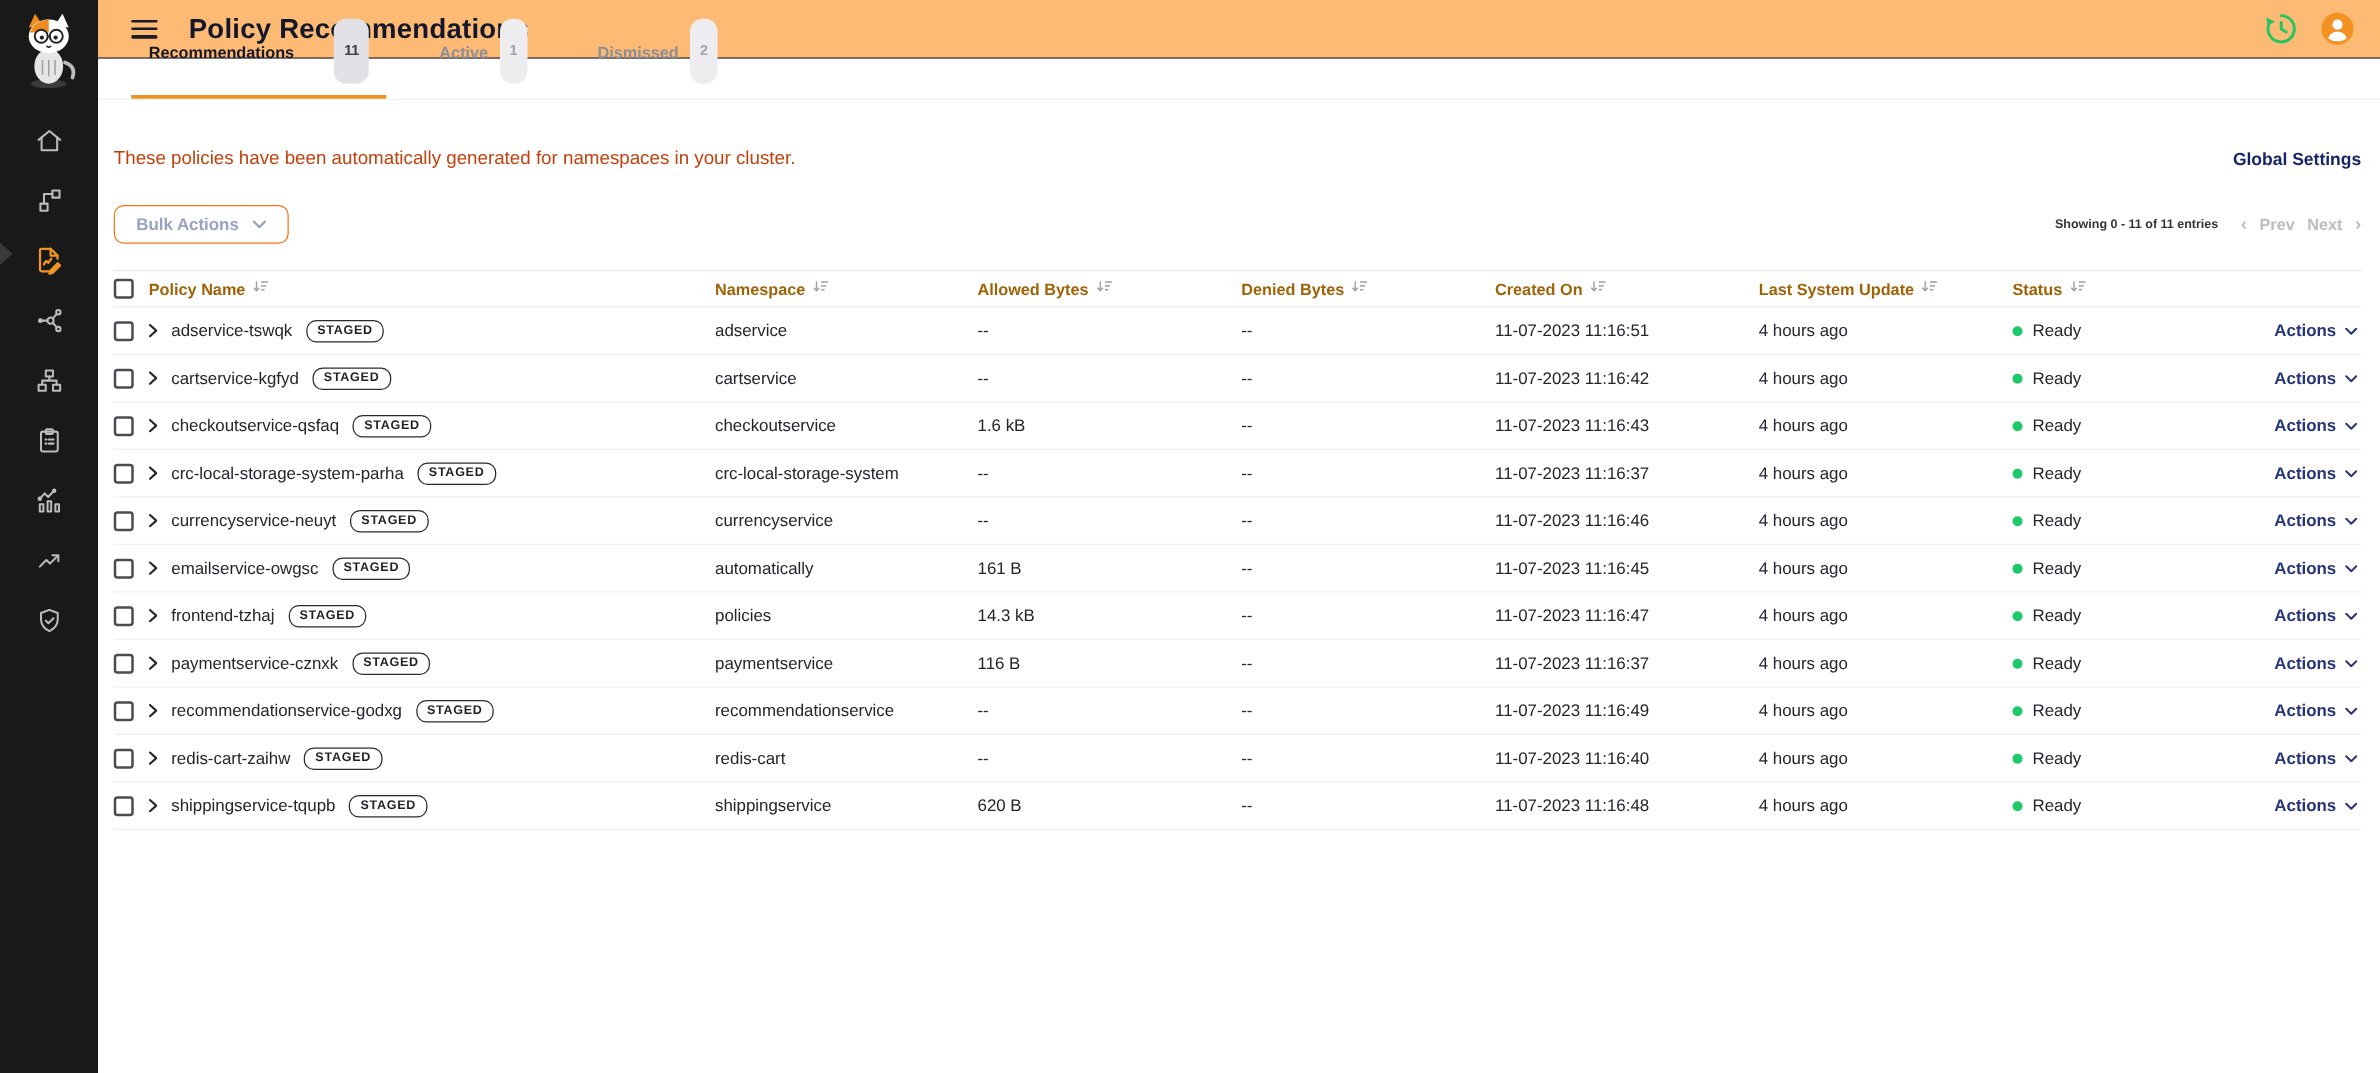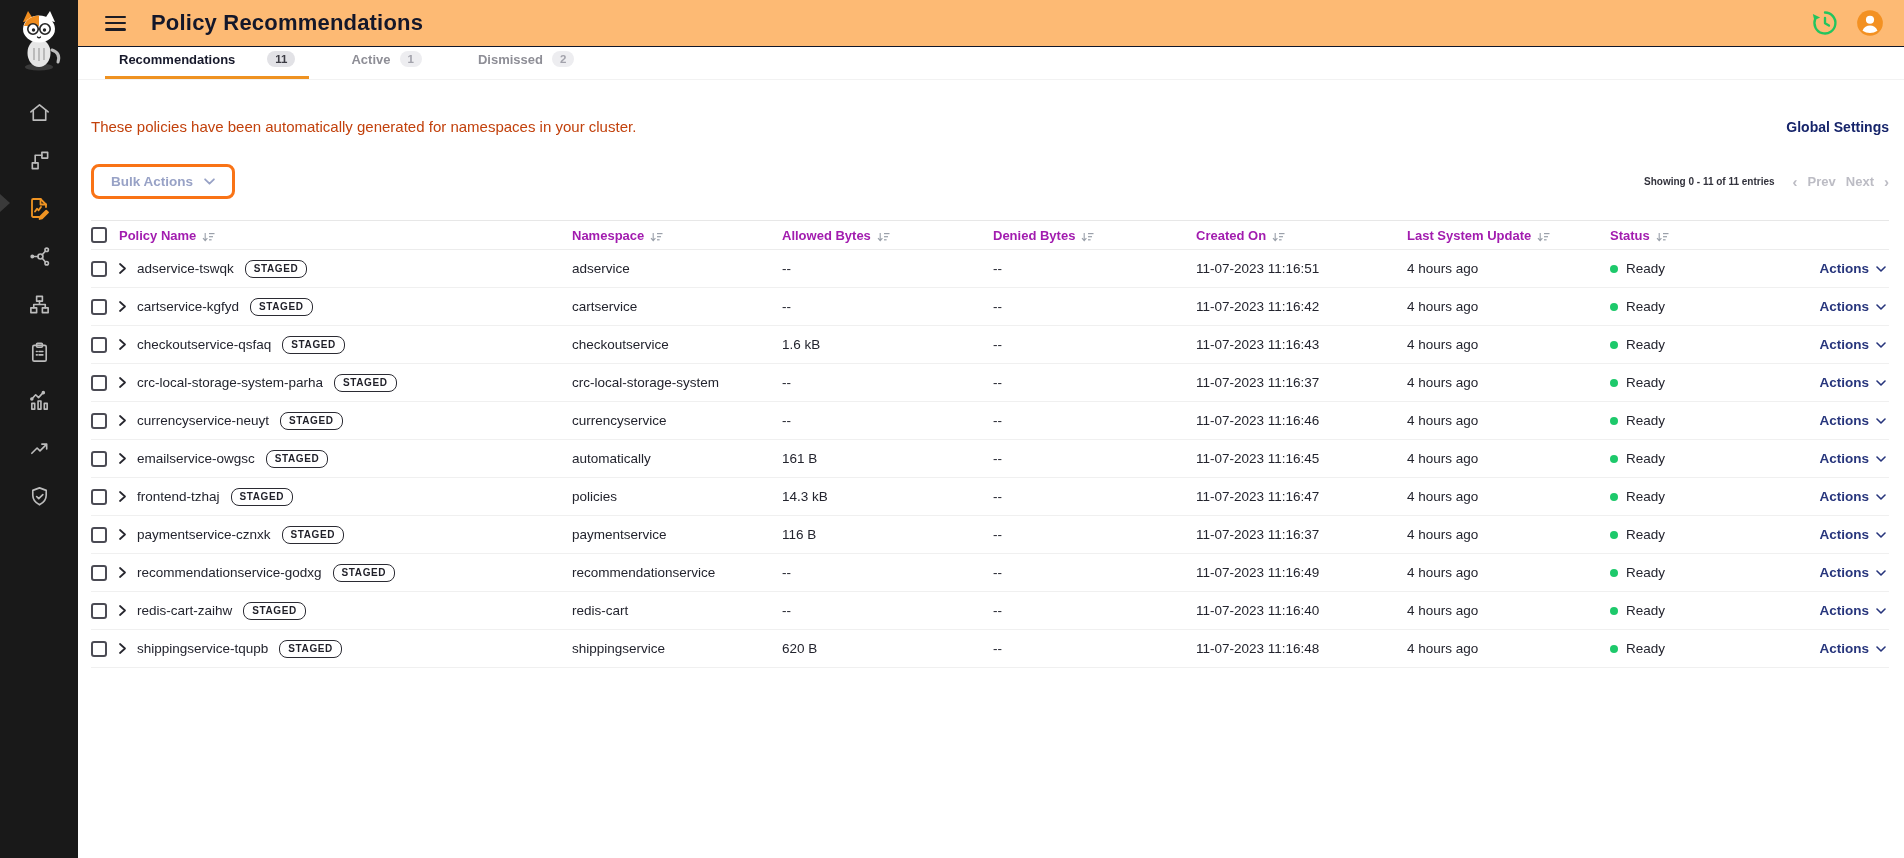--- a/index.html
+++ b/index.html
@@ -25,44 +25,44 @@
     margin-right:25px; cursor:pointer; }
   .hamburger span { display:block; height:2.6px; background:#1c1c24; border-radius:2px; }
   .page-title { font-size:22px; font-weight:700; color:#14172a; letter-spacing:.2px; }
   .topbar-right { margin-left:auto; display:flex; align-items:center; gap:17px; }
   .icon-btn { cursor:pointer; display:flex; align-items:center; }
 
   .tabbar { display:flex; align-items:flex-end; padding-left:27px; gap:28px; border-bottom:1px solid #f2f2f2; background:#fff; height:33px; }
   .tab { display:flex; align-items:center; gap:9px; padding:0 14px 9px 14px; cursor:pointer;
     font-size:13px; font-weight:700; color:#8e8e96; border-bottom:3px solid transparent; }
   .tab.active { color:#17192b; border-bottom-color:#ef9221;gap:32px; }
-  .tab-badge { background:#ededf0; color:#a2a2ab; border-radius:10px; padding:2px 8px; font-size:11.5px; font-weight:700; }
+  .tab-badge { background:#ededf0; color:#a2a2ab; border-radius:10px; padding:20px 8px; font-size:11.5px; font-weight:700; }
   .tab.active .tab-badge { background:#e2e2e6; color:#3c3c44; }
 
   .content { padding:0 15px 0 13px; }
 
   .desc-row { margin-top:38px; display:flex; align-items:center; justify-content:space-between; }
   .desc-text { font-size:15px; color:#c2410c; }
   .global-settings { font-size:14px; font-weight:700; color:#16246a; cursor:pointer; }
 
   .toolbar { margin-top:29px; display:flex; align-items:center; justify-content:space-between; }
-  .bulk-btn { display:flex; align-items:center; gap:11px; border:3px solid #f97316; border-radius:8px;
+  .bulk-btn { display:flex; align-items:center; gap:11px; border:1px solid #f97316; border-radius:8px;
     background:#fff; padding:7px 17px; font-size:13.5px; font-weight:600; color:#98a2c6;
     font-family:"Liberation Sans", sans-serif; cursor:pointer; }
   .toolbar-right { display:flex; align-items:center; gap:18px; }
   .showing { font-size:10px; font-weight:600; color:#32323c; }
   .pager { display:flex; align-items:center; gap:10px; color:#bcbcc4; font-size:13px; font-weight:600; }
   .pager .pg-chev { font-size:15px; line-height:1; cursor:pointer; }
   .pager .pg-link { cursor:pointer; }
 
   
   .table { margin-top:21px; }
   .tgrid { display:grid; grid-template-columns:28px 453px 210px 211px 203px 211px 203px 170px 1fr; align-items:center; }
   .thead { height:30px; border-top:1px solid #e7e7e7; border-bottom:1px solid #ececec; background:#fff; }
-  .th { display:flex; align-items:flex-end; gap:6px; font-size:13px; font-weight:700; color:#a21caf; cursor:pointer; }
+  .th { display:flex; align-items:flex-start; gap:6px; font-size:13px; font-weight:700; color:#a16207; cursor:pointer; }
   .trow { height:38px; border-bottom:1px solid #f0f0f0; font-size:13.5px; }
   .cell-check { display:flex; align-items:center; }
   .checkbox { width:16px; height:16px; border:2px solid #4b4b54; border-radius:3px; background:#fff; cursor:pointer; display:inline-block; }
   .cell-name { display:flex; align-items:center; gap:11px; }
   .chev { display:flex; align-items:center; cursor:pointer; }
   .pname { color:#23242e; }
   .badge-staged { border:1.5px solid #2b2b33; border-radius:8px; padding:2.5px 8px; font-size:10px;
     font-weight:700; letter-spacing:.6px; color:#1f1f28; }
   .cell-status { display:flex; align-items:center; gap:8px; }
   .dot { width:8px; height:8px; border-radius:50%; background:#1dc96b; }

